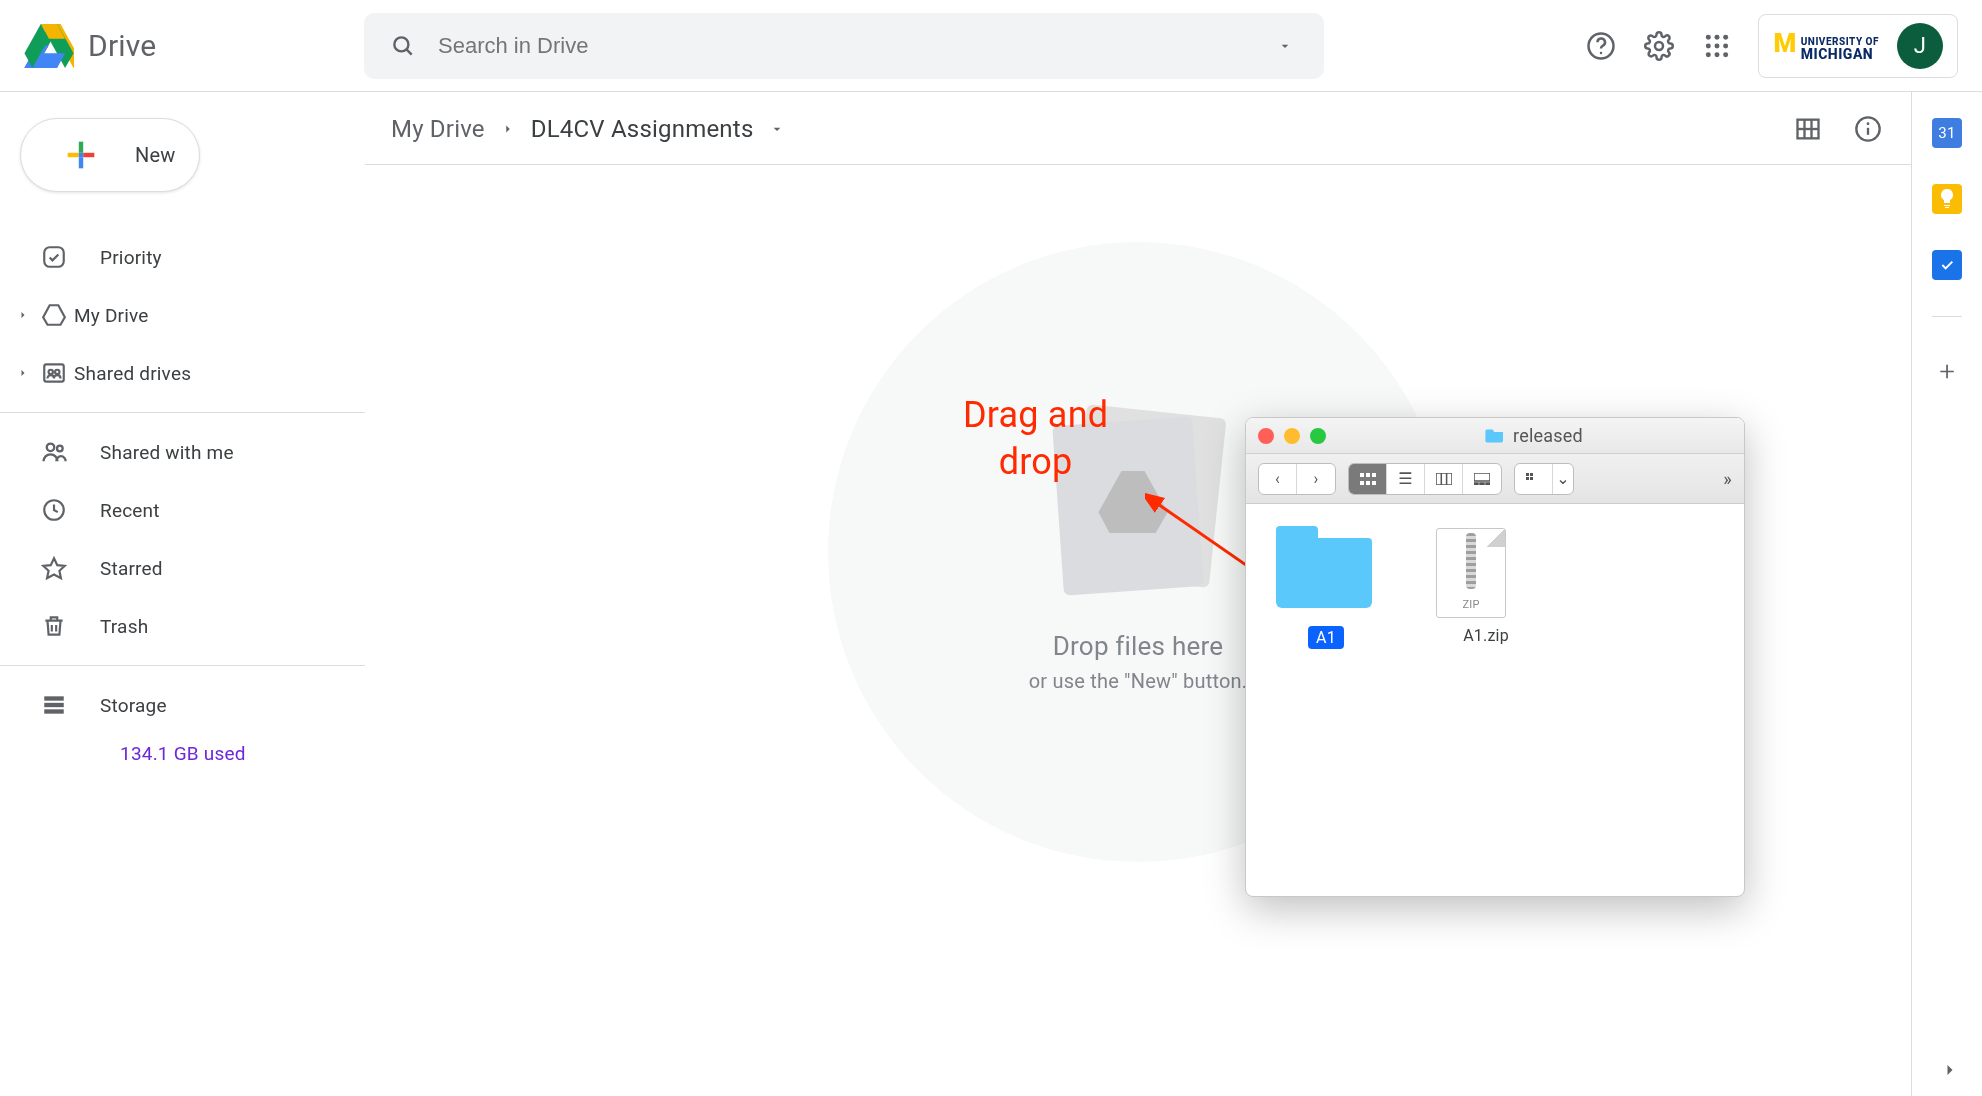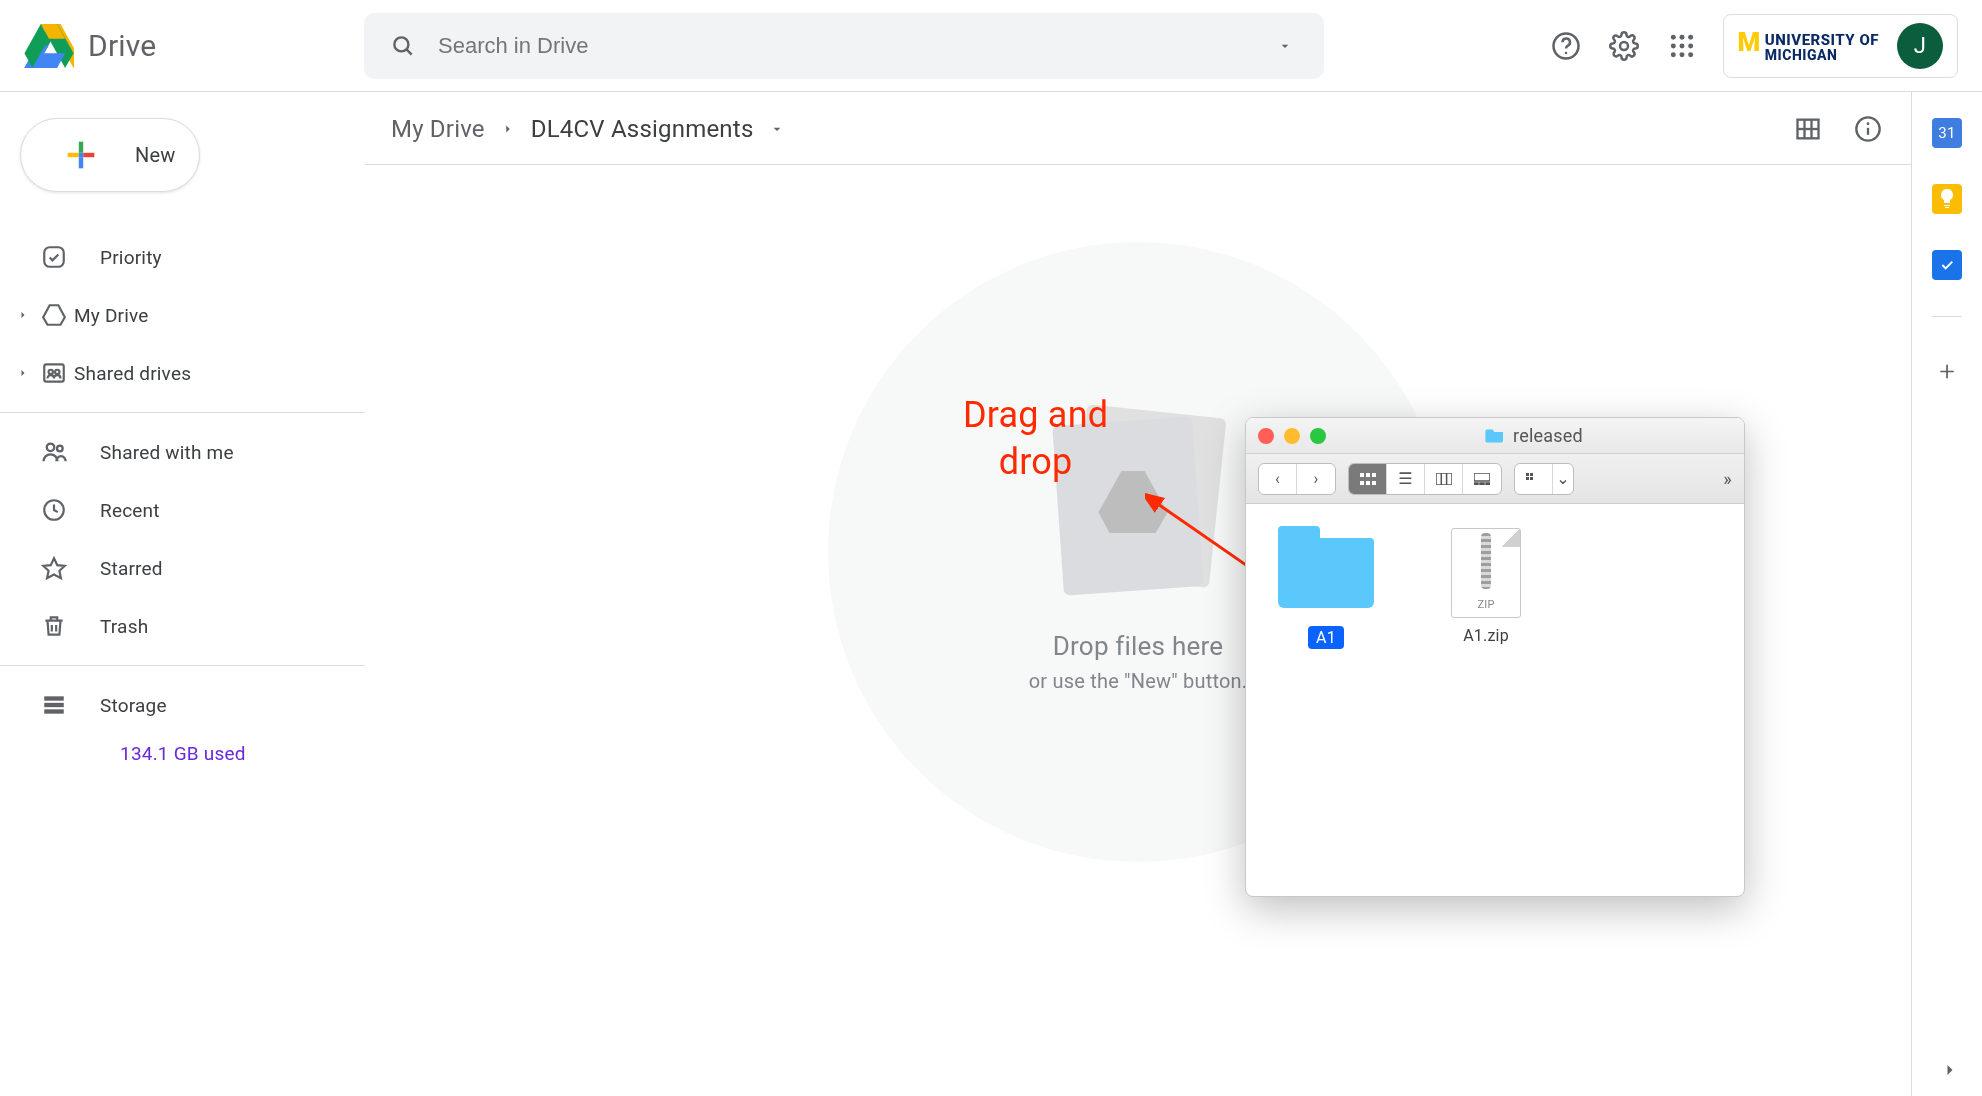--- a/index.html
+++ b/index.html
@@ -57,21 +57,21 @@
   .tl-red { background:#ff5f57; } .tl-yel { background:#febc2e; } .tl-grn { background:#28c840; }
   .finder-title { flex:1; text-align:center; font-size:18px; color:#555; display:flex; align-items:center; justify-content:center; gap:8px; }
   .finder-title .folder-glyph { color:#5ac8fa; }
   .finder-toolbar { height: 50px; background: linear-gradient(#f0f0f0,#e4e4e4); display:flex; align-items:center; padding:0 12px; gap:12px; border-bottom:1px solid #ccc; }
   .tb-group { display:flex; border:1px solid #bdbdbd; border-radius:6px; overflow:hidden; background:#fff; }
   .tb-btn { width:38px; height:30px; display:flex; align-items:center; justify-content:center; color:#555; font-size:16px; border-right:1px solid #d7d7d7; cursor:pointer; }
   .tb-btn:last-child { border-right:none; }
   .tb-btn.active { background:#7a7a7a; color:#fff; }
   .finder-body { flex:1; display:flex; gap:60px; padding:26px 30px; }
   .fitem { display:flex; flex-direction:column; align-items:center; gap:10px; cursor:pointer; }
-  .fitem .thumb { width: 100px; height: 86px; display:flex; align-items:center; justify-content:center; position:relative; }
+  .fitem .thumb { width: 100px; height: 86px; display:flex; align-items:center; justify-content:flex-start; position:relative; }
   .folder-shape { width: 96px; height: 70px; background:#5ac8fa; border-radius: 4px 4px 6px 6px; position:relative; }
   .folder-shape::before { content:""; position:absolute; top:-12px; left:0; width:42px; height:16px; background:#5ac8fa; border-radius:4px 4px 0 0; }
   .fitem .name { font-size:16px; }
   .fitem.sel .name { background:#0a63ff; color:#fff; padding:2px 8px; border-radius:4px; }
   .zip-shape { width:70px; height:90px; background:#fff; border:1px solid #c8c8c8; border-radius:3px; position:relative; display:flex; align-items:flex-end; justify-content:center; }
   .zip-shape::before { content:""; position:absolute; top:0; right:0; width:18px; height:18px; background:linear-gradient(135deg,#fff 48%, #d0d0d0 50%); }
   .zip-shape .zipper { position:absolute; top:4px; left:50%; transform:translateX(-50%); width:10px; height:56px; background: repeating-linear-gradient(#9e9e9e 0 3px,#d9d9d9 3px 6px); border-radius:4px; }
   .zip-shape .zl { font-size:11px; color:#888; margin-bottom:6px; }
   .ring { position:absolute; left: 884px; top: 400px; width: 180px; height: 180px; border: 5px solid #ff2a00; border-radius: 50%; pointer-events:none; }
 
@@ -143,21 +143,21 @@
           <circle cx="4" cy="12" r="2.3"></circle>
           <circle cx="12" cy="12" r="2.3"></circle>
           <circle cx="20" cy="12" r="2.3"></circle>
           <circle cx="4" cy="20" r="2.3"></circle>
           <circle cx="12" cy="20" r="2.3"></circle>
           <circle cx="20" cy="20" r="2.3"></circle>
         </svg>
     </span>
     <div class="org-card">
       <div class="org-logo">
-        <span class="block-m">M</span><span style="display:inline-block;vertical-align:middle;"><span style="display:block;font-size:15px;">UNIVERSITY OF</span><span style="display:block;font-size:14px;">MICHIGAN</span></span>
+        <span class="block-m">M</span><span style="display:inline-block;vertical-align:middle;"><span style="display:block;font-size:10px;">UNIVERSITY OF</span><span style="display:block;font-size:14px;">MICHIGAN</span></span>
       </div>
       <div class="avatar">
           <span>J</span>
         </div>
     </div>
   </div>
 </div>
 
 <div class="layout">
 

